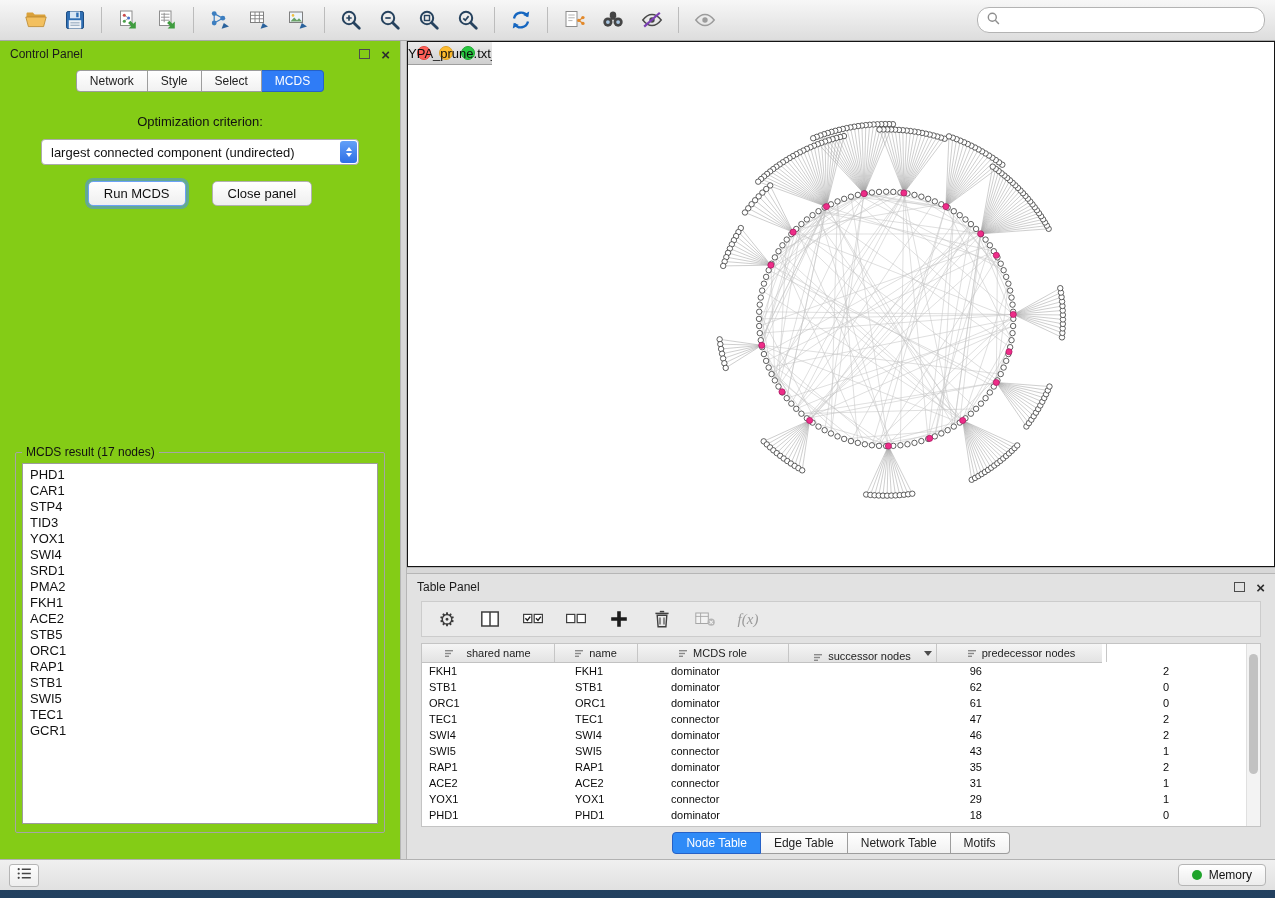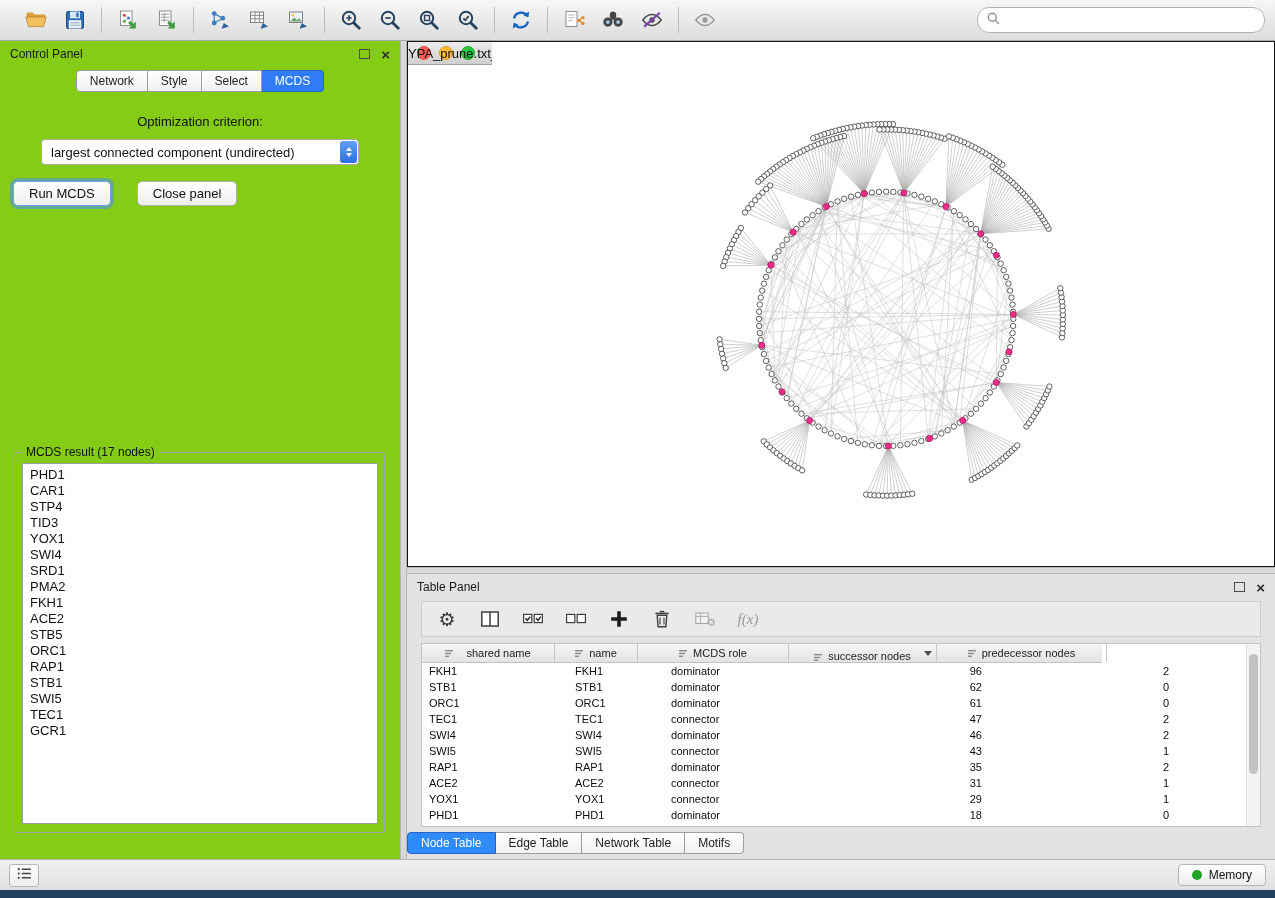--- a/index.html
+++ b/index.html
@@ -35,21 +35,21 @@
   .tab:first-child{border-left:1px solid #9d9d9d;border-radius:4px 0 0 4px}
   .tab:last-child{border-radius:0 4px 4px 0}
   .tab.active{background:#2f7cf6;border-color:#2661c6;color:#fff}
   .mcds-body{flex:1;display:flex;flex-direction:column;padding:0 13px 26px;min-height:0}
   .opt-label{text-align:center;font-size:13px;margin:16px 0 10px;color:#111}
   .combo{height:24px;margin:0 28px;background:#fff;border:1px solid #ababab;border-radius:4px;display:flex;align-items:center;font-size:13px;padding:0 22px 0 9px;position:relative;white-space:nowrap}
   .stepper{position:absolute;right:1px;top:1px;bottom:1px;width:17px;background:linear-gradient(#63a0f8,#2e6fe6);border-radius:3px;display:flex;flex-direction:column;align-items:center;justify-content:center;gap:2px}
   .stepper i{width:0;height:0;border-left:3.5px solid transparent;border-right:3.5px solid transparent;display:block}
   .stepper .up{border-bottom:4px solid #fff}
   .stepper .dn{border-top:4px solid #fff}
-  .btnrow{display:flex;gap:26px;margin:16px 0 8px;flex:none}
+  .btnrow{display:flex;justify-content:center;gap:26px;margin:16px 0 8px;flex:none}
   .btnrow button{font:13px "Liberation Sans",sans-serif;padding:4px 15px;background:linear-gradient(#ffffff,#efefef);border:1px solid #b1b1b1;border-radius:5px;color:#111}
   .btnrow button.focusring{box-shadow:0 0 0 3px rgba(72,140,252,.55);border-color:#6ba1f7}
   .result-box{margin-top:auto;border:1px solid #a5a5a5;border-radius:2px;padding:4px 6px 8px;height:374px;display:flex;flex-direction:column;min-height:0}
   .result-box legend{font-size:12px;padding:0 4px;color:#111}
   .result-list{list-style:none;margin:0;padding:3px 0 0 7px;background:#fff;border:1px solid #9c9c9c;flex:1;overflow:hidden;font-size:13px}
   .result-list li{line-height:16px}
 
   
   .net-window{height:524px;flex:none;border:1.5px solid #141414;display:flex;background:#fff}
   .net-titlebar{height:22px;flex:none;background:linear-gradient(#ececec,#cfcfcf);border-bottom:1px solid #9f9f9f;display:flex;align-items:center;padding:0 9px;position:relative}
@@ -67,21 +67,21 @@
   .table-wrap{margin:6px 14px 0;background:#fff;border:1px solid #c4c4c4;flex:1;position:relative;overflow:hidden;min-height:0}
   .thead{display:flex;height:18px;width:680px;background:linear-gradient(#f5f5f5,#e3e3e3);border-bottom:1px solid #c2c2c2}
   .th{border-right:1px solid #c6c6c6;display:flex;align-items:center;justify-content:center;gap:5px;font-size:11px;color:#222;position:relative;flex:none}
   .sort-ic{display:flex;align-items:center}
   .chev{position:absolute;right:4px;top:7px;width:0;height:0;border-left:4px solid transparent;border-right:4px solid transparent;border-top:5px solid #4c4c4c}
   .tr{display:flex;height:16px}
   .td{flex:none;padding:0 7px;line-height:16px;font-size:11px;white-space:nowrap;overflow:hidden;color:#0c0c0c}
   .td.right{text-align:right;padding-right:11px}
   .scrollbar{position:absolute;top:0;right:0;bottom:0;width:13px;background:#f3f3f3;border-left:1px solid #e0e0e0}
   .thumb{position:absolute;top:10px;left:1.5px;width:9px;height:120px;background:#c2c2c2;border-radius:5px}
-  .table-tabs{display:flex;justify-content:flex-start;margin-top:5px;flex:none}
+  .table-tabs{display:flex;justify-content:center;margin-top:5px;flex:none}
   .ttab{font-size:12px;padding:3px 13px;background:linear-gradient(#ffffff,#f1f1f1);border:1px solid #9d9d9d;border-left:none;color:#222}
   .ttab:first-child{border-left:1px solid #9d9d9d;border-radius:4px 0 0 4px}
   .ttab:last-child{border-radius:0 4px 4px 0}
   .ttab.active{background:#2f8bf7;border-color:#2661c6;color:#fff}
 
   
   .statusbar{height:30px;flex:none;background:linear-gradient(#f0f0f0,#e1e1e1);border-top:1px solid #b2b2b2;display:flex;align-items:center;padding:0 9px}
   .list-btn{width:28px;height:21px;border:1px solid #b5b5b5;border-radius:3px;background:linear-gradient(#fdfdfd,#eeeeee);display:flex;align-items:center;justify-content:center}
   .memory-btn{margin-left:auto;display:flex;align-items:center;gap:7px;font:12px "Liberation Sans",sans-serif;padding:3px 13px;border:1px solid #b5b5b5;border-radius:4px;background:linear-gradient(#ffffff,#ececec);color:#111}
   .dot{width:10px;height:10px;border-radius:50%;flex:none}

